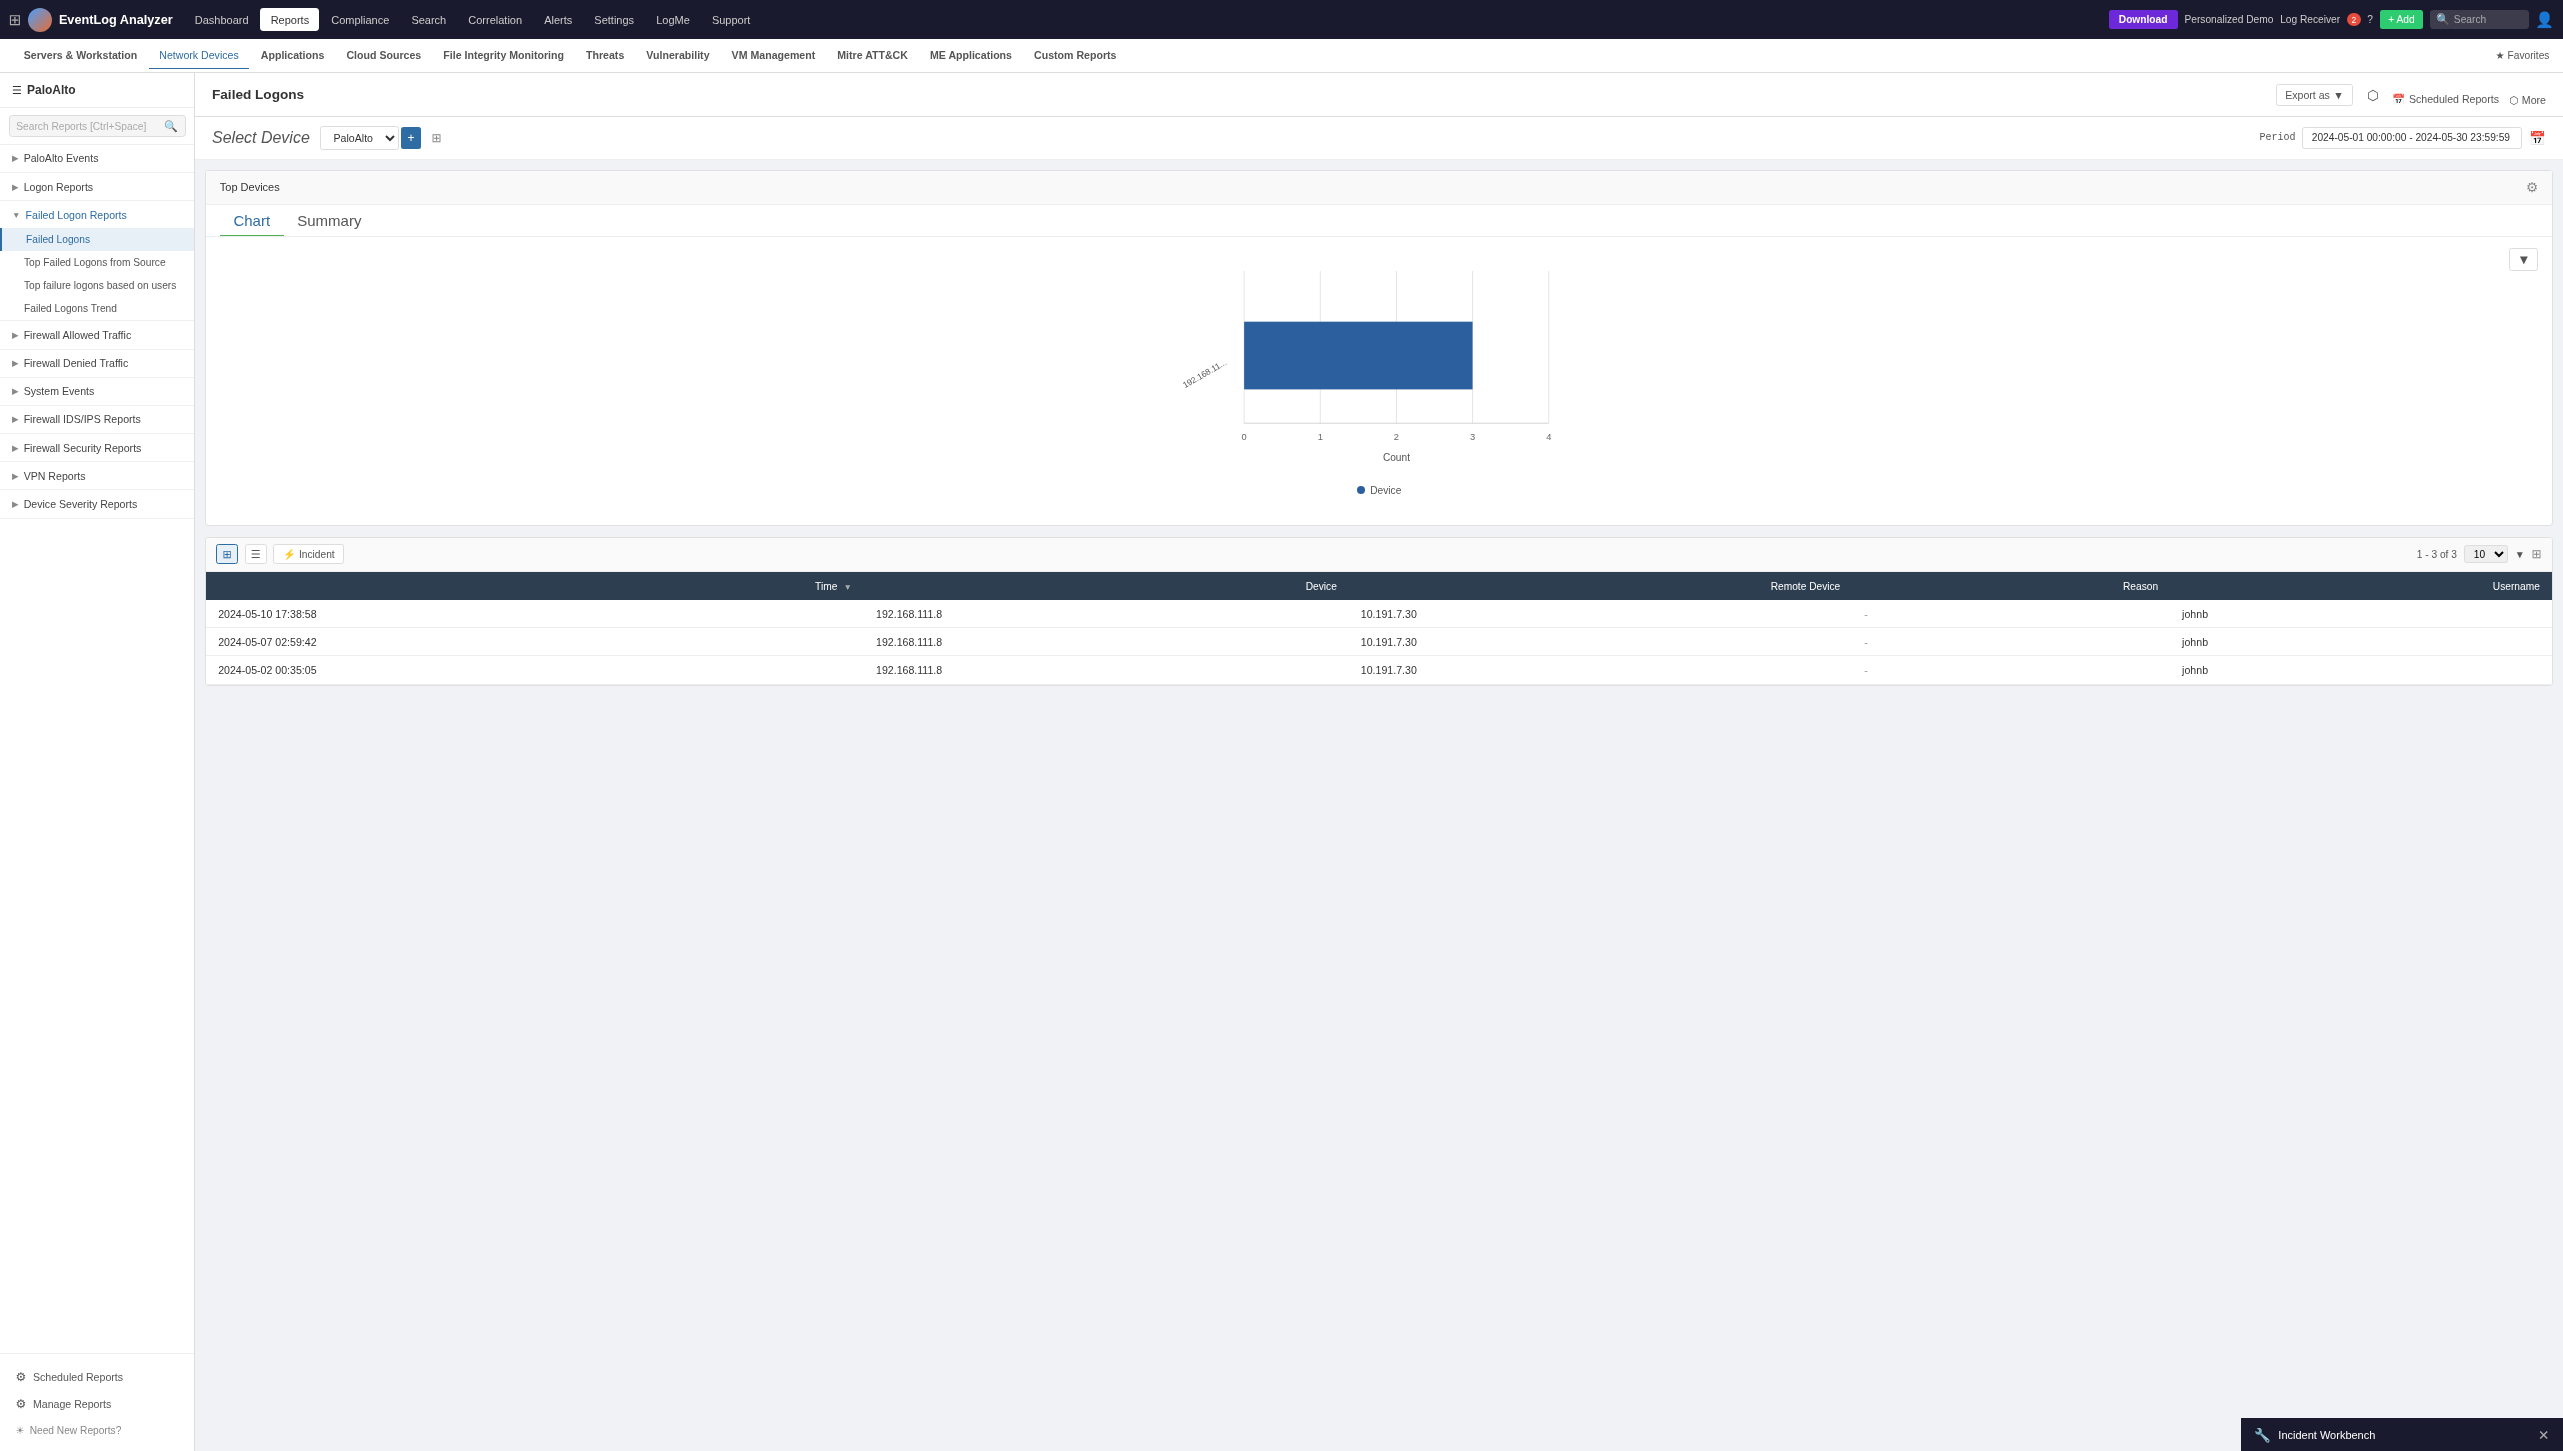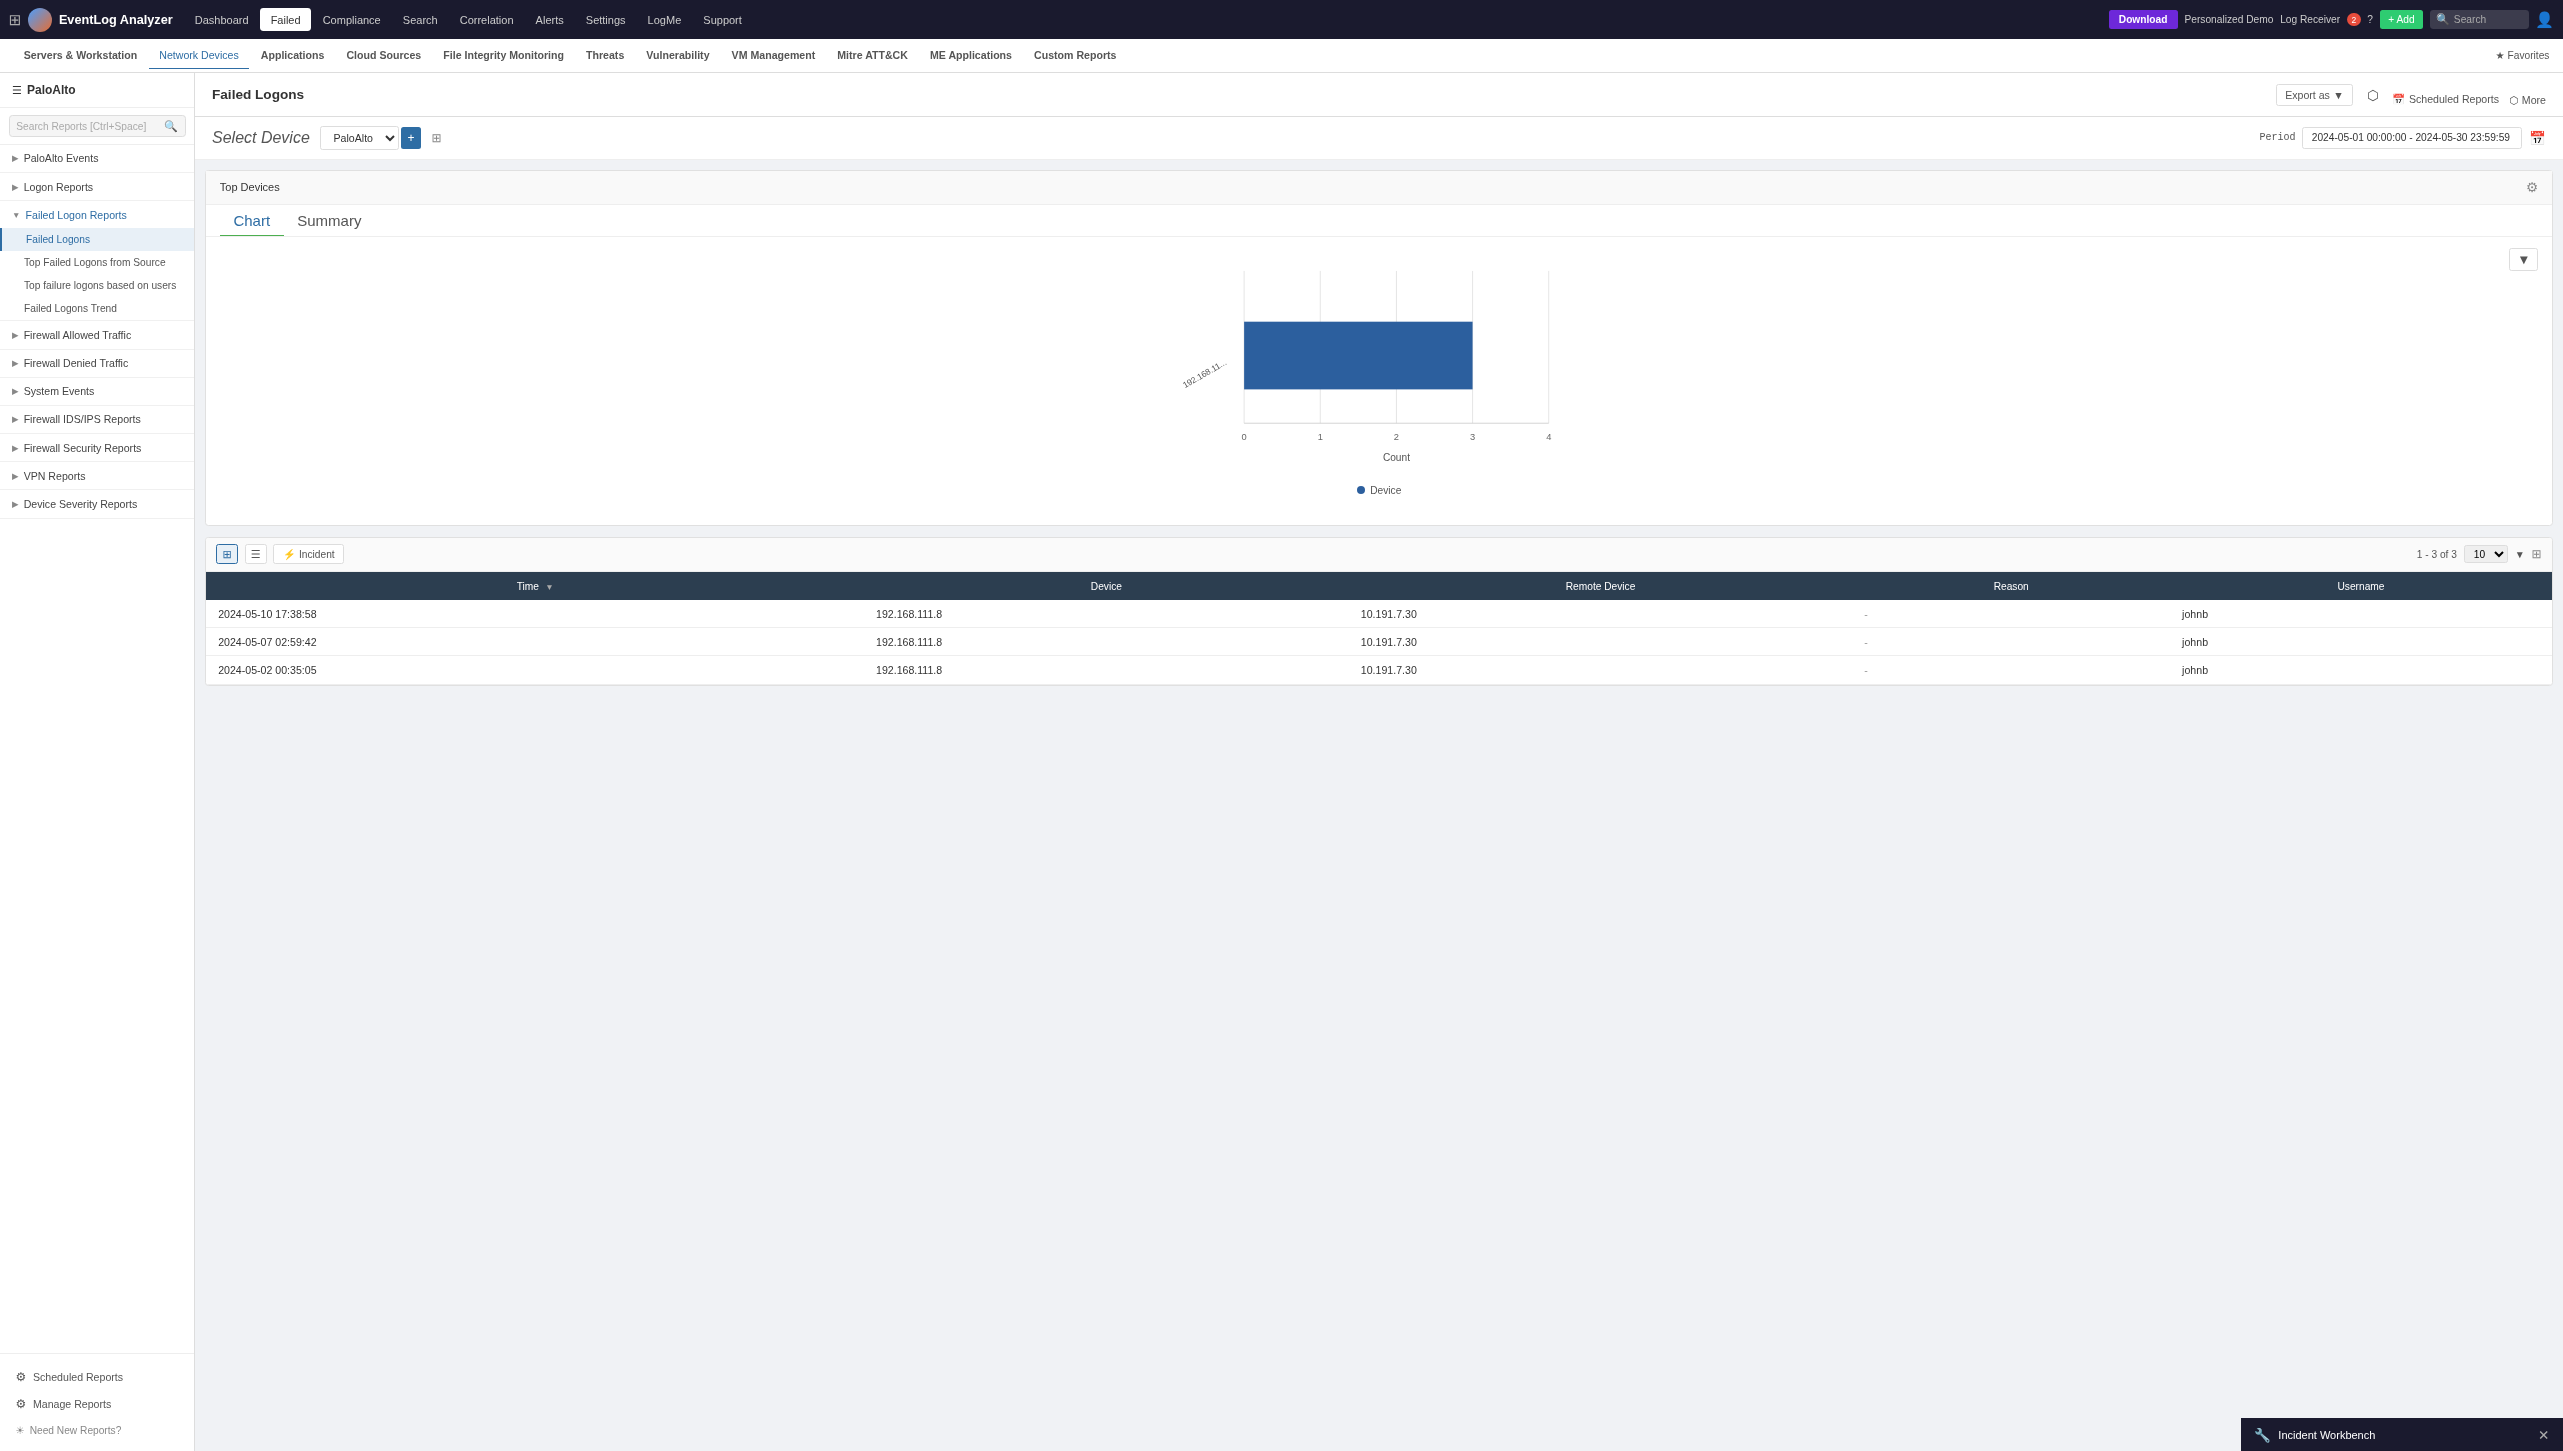--- a/index.html
+++ b/index.html
@@ -92,21 +92,21 @@
     .table-section { background: white; margin: 0 10.2px 10.2px; border: 0.8px solid #e0e0e0; border-radius: 3.4px; overflow: hidden; }
     .table-toolbar { display: flex; align-items: center; padding: 6.8px 10.2px; gap: 6.8px; border-bottom: 0.8px solid #eee; background: #fafafa; }
     .table-icon-btn { color: #555; cursor: pointer; padding: 2.5px 5.1px; border: 0.8px solid #ddd; border-radius: 2.5px; font-size: 11px; background: white; }
     .table-icon-btn.active { background: #e8f0f7; border-color: #2e6da4; color: #2e6da4; }
     .incident-btn { display: flex; align-items: center; gap: 3.4px; border: 0.8px solid #ddd; border-radius: 2.5px; padding: 3.4px 8.5px; cursor: pointer; font-size: 10.2px; color: #555; background: white; }
     .table-pagination { margin-left: auto; display: flex; align-items: center; gap: 6.8px; font-size: 10.2px; color: #555; }
     .page-select { border: 0.8px solid #ddd; border-radius: 2.5px; padding: 1.7px 5.1px; font-size: 10.2px; }
     .col-icon { font-size: 12px; color: #888; cursor: pointer; }
     table { width: 100%; border-collapse: collapse; }
     thead tr { background: #2c3e50; }
-    thead th { color: white; font-size: 10.2px; font-weight: 500; padding: 8.5px 12px; text-align: center; white-space: nowrap; }
+    thead th { color: white; font-size: 10.2px; font-weight: 500; padding: 8.5px 12px; text-align: right; white-space: nowrap; }
     thead th .sort-icon { color: #aaa; font-size: 8.5px; margin-left: 3.4px; }
     tbody tr { border-bottom: 0.8px solid #eee; }
     tbody td { padding: 7.6px 12px; font-size: 10.6px; color: #333; }
     tbody td.dash { color: #999; }
 
     
     .bottom-bar { position: fixed; bottom: 0; right: 0; width: 322px; background: #1a1a2e; color: white; padding: 8.5px 13.6px; display: flex; align-items: center; gap: 6.8px; font-size: 11px; z-index: 100; }
     .bottom-bar-icon { font-size: 13.6px; }
     .bottom-bar-close { margin-left: auto; cursor: pointer; color: #aaa; font-size: 13.6px; }
 
@@ -117,21 +117,21 @@
 <body>
 
 <div class="top-nav">
   <span class="grid-icon">⊞</span>
   <div class="app-logo">
     <div class="logo-icon"></div>
     <span>EventLog Analyzer</span>
   </div>
   <div class="nav-items">
     <div class="nav-item">Dashboard</div>
-    <div class="nav-item active">Failed</div>
+    <div class="nav-item active">Reports</div>
     <div class="nav-item">Compliance</div>
     <div class="nav-item">Search</div>
     <div class="nav-item">Correlation</div>
     <div class="nav-item">Alerts</div>
     <div class="nav-item">Settings</div>
     <div class="nav-item">LogMe</div>
     <div class="nav-item">Support</div>
   </div>
   <div class="nav-right">
     <div class="download-btn">Download</div>

